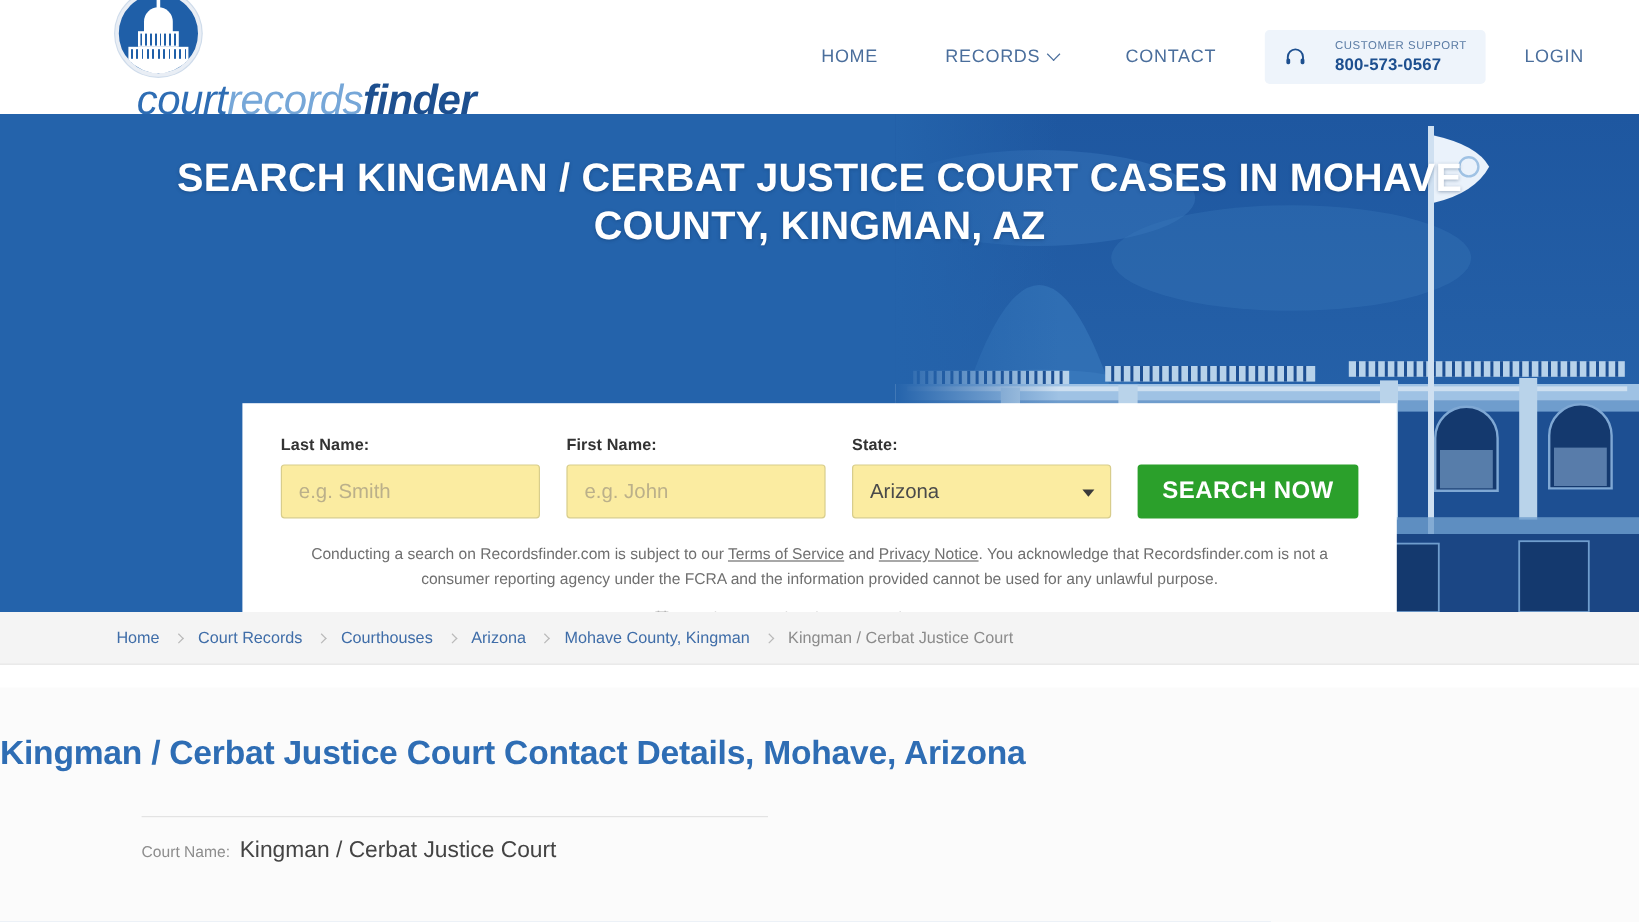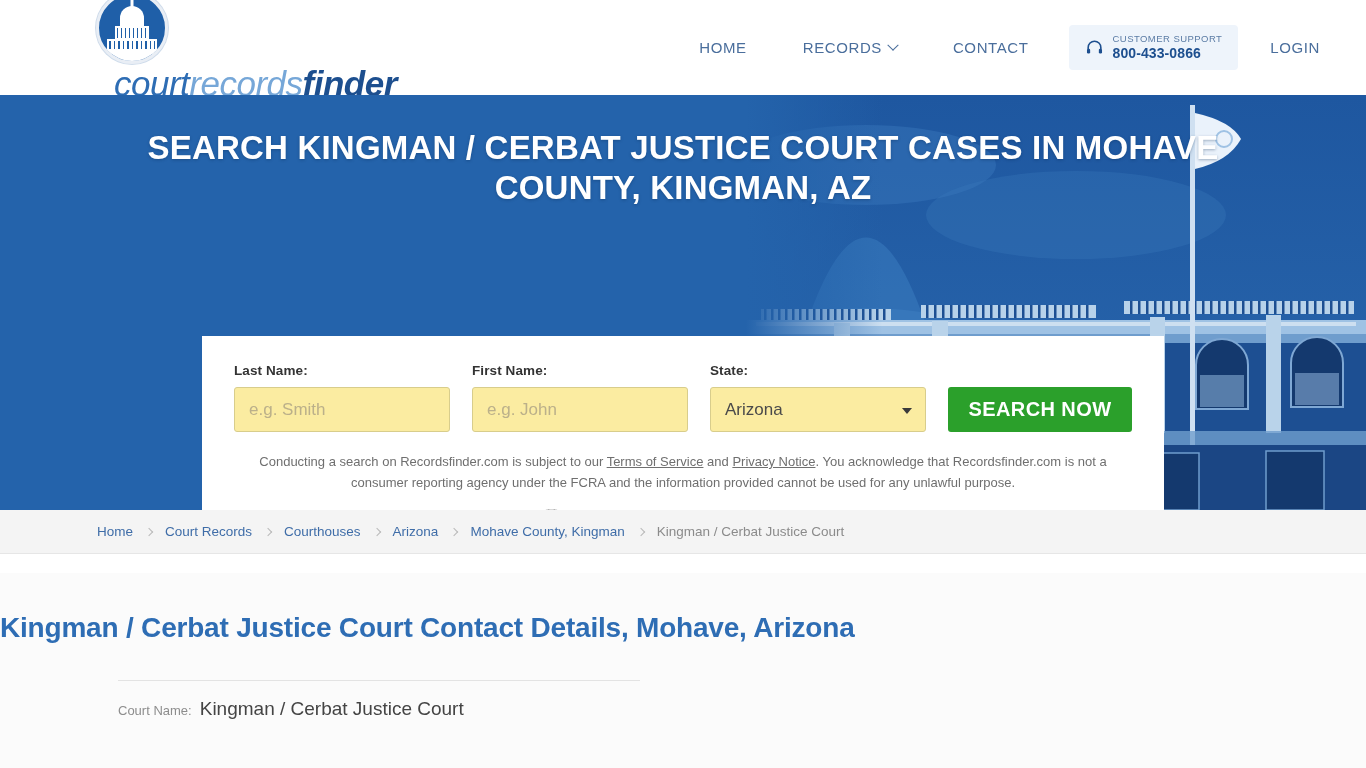--- a/index.html
+++ b/index.html
@@ -102,21 +102,21 @@
   .chev {
     display: inline-block;
     width: 8px; height: 8px;
     border-right: 1.6px solid #4a6e9c;
     border-bottom: 1.6px solid #4a6e9c;
     transform: rotate(45deg) translate(-2px,-2px);
   }
   .support {
     background: #eef4fb;
     border-radius: 4px;
-    display: flex; align-items: center; gap: 9px;
+    display: flex; align-items: center; gap: 24px;
     padding: 9px 16px;
     margin: 0 12px;
     cursor: pointer;
   }
   .support .headset {
     width: 19px; height: 19px;
     color: #1d4f8f;
     flex: none;
   }
   .support-text { line-height: 1.15; }
@@ -325,21 +325,21 @@
     </a>
 
     <div class="support">
       <svg class="headset" viewBox="0 0 24 24" fill="none" stroke="currentColor" stroke-width="2">
         <path d="M4 14v-2a8 8 0 0 1 16 0v2"></path>
         <rect x="2.5" y="13.5" width="4" height="6" rx="1.6" fill="currentColor" stroke="none"></rect>
         <rect x="17.5" y="13.5" width="4" height="6" rx="1.6" fill="currentColor" stroke="none"></rect>
       </svg>
       <span class="support-text">
         <span class="support-label">CUSTOMER SUPPORT</span>
-        <span class="support-phone">800-433-0866</span>
+        <span class="support-phone">800-573-0567</span>
       </span>
     </div>
 
     <a class="nav-item nav-login">
       <span>LOGIN</span>
     </a>
   </div>
 </div>
 
 <div class="hero">

